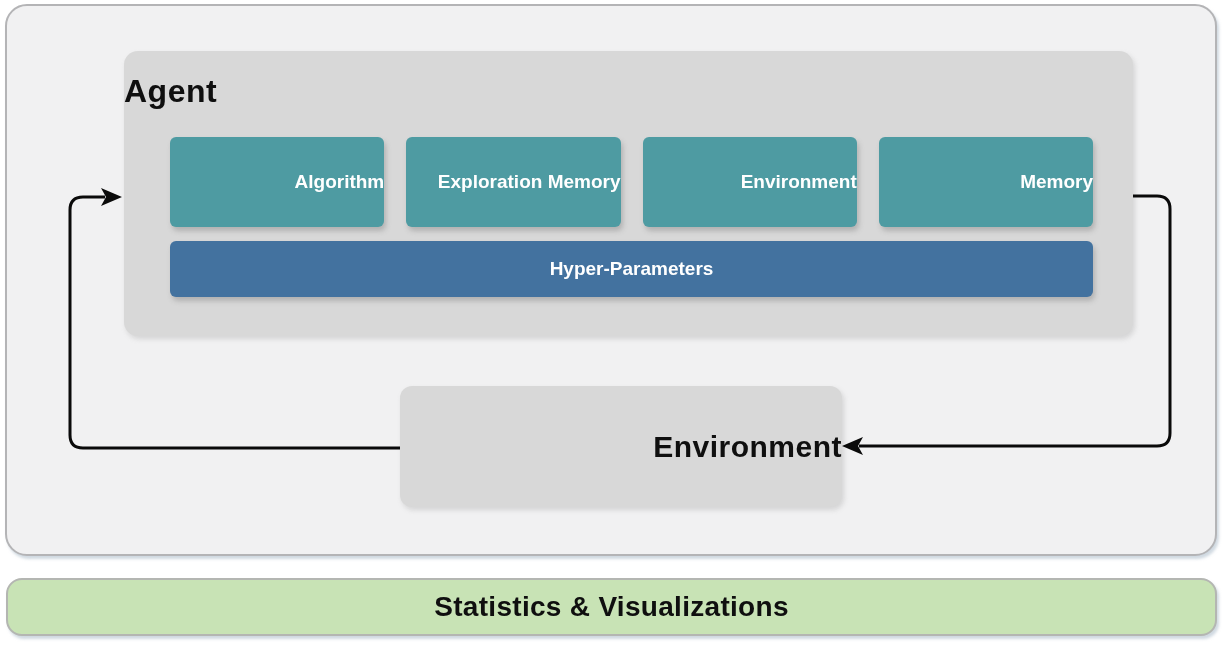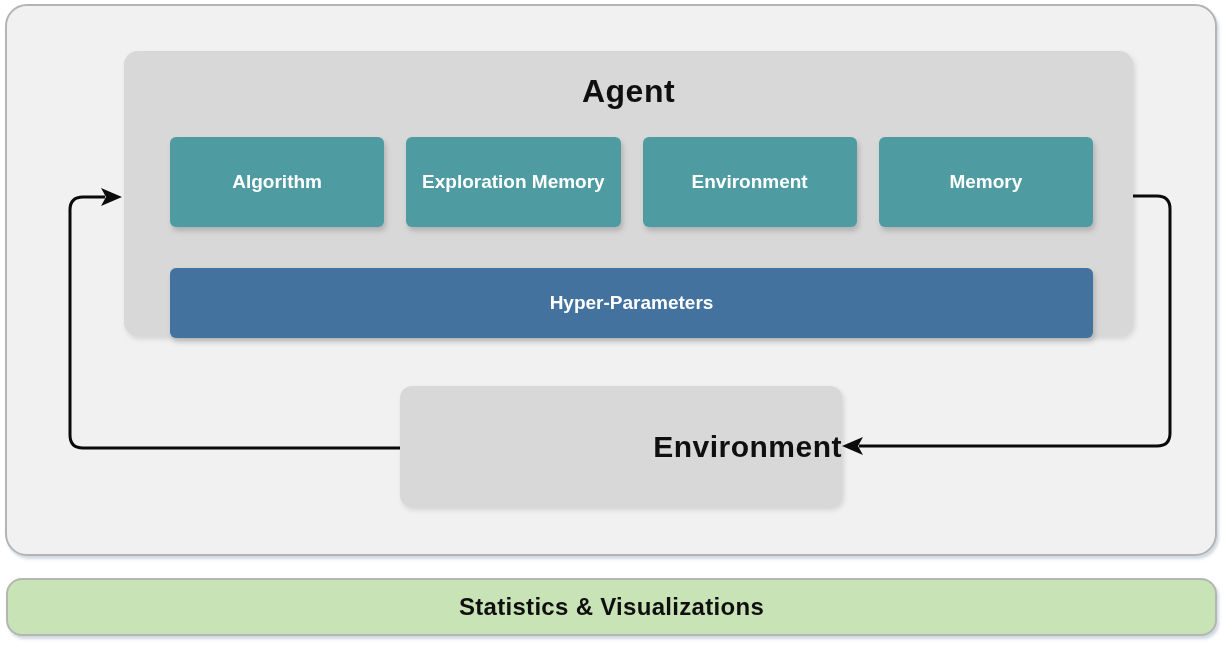--- a/index.html
+++ b/index.html
@@ -30,58 +30,57 @@
     left: 124px; top: 51px;
     width: 1009px; height: 285px;
     background: var(--box-gray, #D8D8D8);
     border-radius: 14px;
     box-shadow: 2px 3px 5px rgba(140,140,140,0.28);
   }
   .agent-title {
     position: absolute;
     left: 0; top: 22px;
     width: 100%;
-    text-align: center;
+    text-align: left;
     font-size: 32px;
     font-weight: bold;
     color: #0f0f0f;
     letter-spacing: 0.5px;
   }
   .components-row {
     position: absolute;
     left: 46px; top: 86px;
     width: 923px; height: 90px;
     display: flex;
     gap: 22px;
   }
   .component-box {
     flex: 1 1 0;
     display: flex;
     align-items: center;
-    justify-content: center;
+    justify-content: flex-end;
     background: var(--teal, #4E9BA2);
     border-radius: 6px;
     box-shadow: 2px 4px 5px rgba(110,110,110,0.35);
   }
   .component-box span {
     color: #ffffff;
     font-size: 19px;
     font-weight: bold;
   }
   .hyper-bar {
     position: absolute;
     left: 46px; top: 190px;
-    width: 923px; height: 70px;
+    width: 923px; height: 56px;
     display: flex;
     align-items: center;
     justify-content: center;
     background: var(--blue, #43729F);
     border-radius: 6px;
     box-shadow: 2px 4px 5px rgba(110,110,110,0.35);
-    margin-top: 27px;
   }
   .hyper-bar span {
     color: #ffffff;
     font-size: 19px;
     font-weight: bold;
   }
   .environment-box {
     position: absolute;
     left: 400px; top: 386px;
     width: 442px; height: 121px;
@@ -112,21 +111,21 @@
     display: flex;
     align-items: center;
     justify-content: center;
     background: var(--green, #C8E3B5);
     border: 2px solid #b4b6b2;
     border-radius: 16px;
     box-shadow: 2px 3px 3px rgba(170,185,200,0.55);
   }
   .stats-bar span {
     color: #0f0f0f;
-    font-size: 24px;
+    font-size: 28px;
     font-weight: bold;
     letter-spacing: 0.3px;
   }
 </style>
 </head>
 <body>
 
 <div class="canvas">
 
   <div class="outer-panel"></div>

